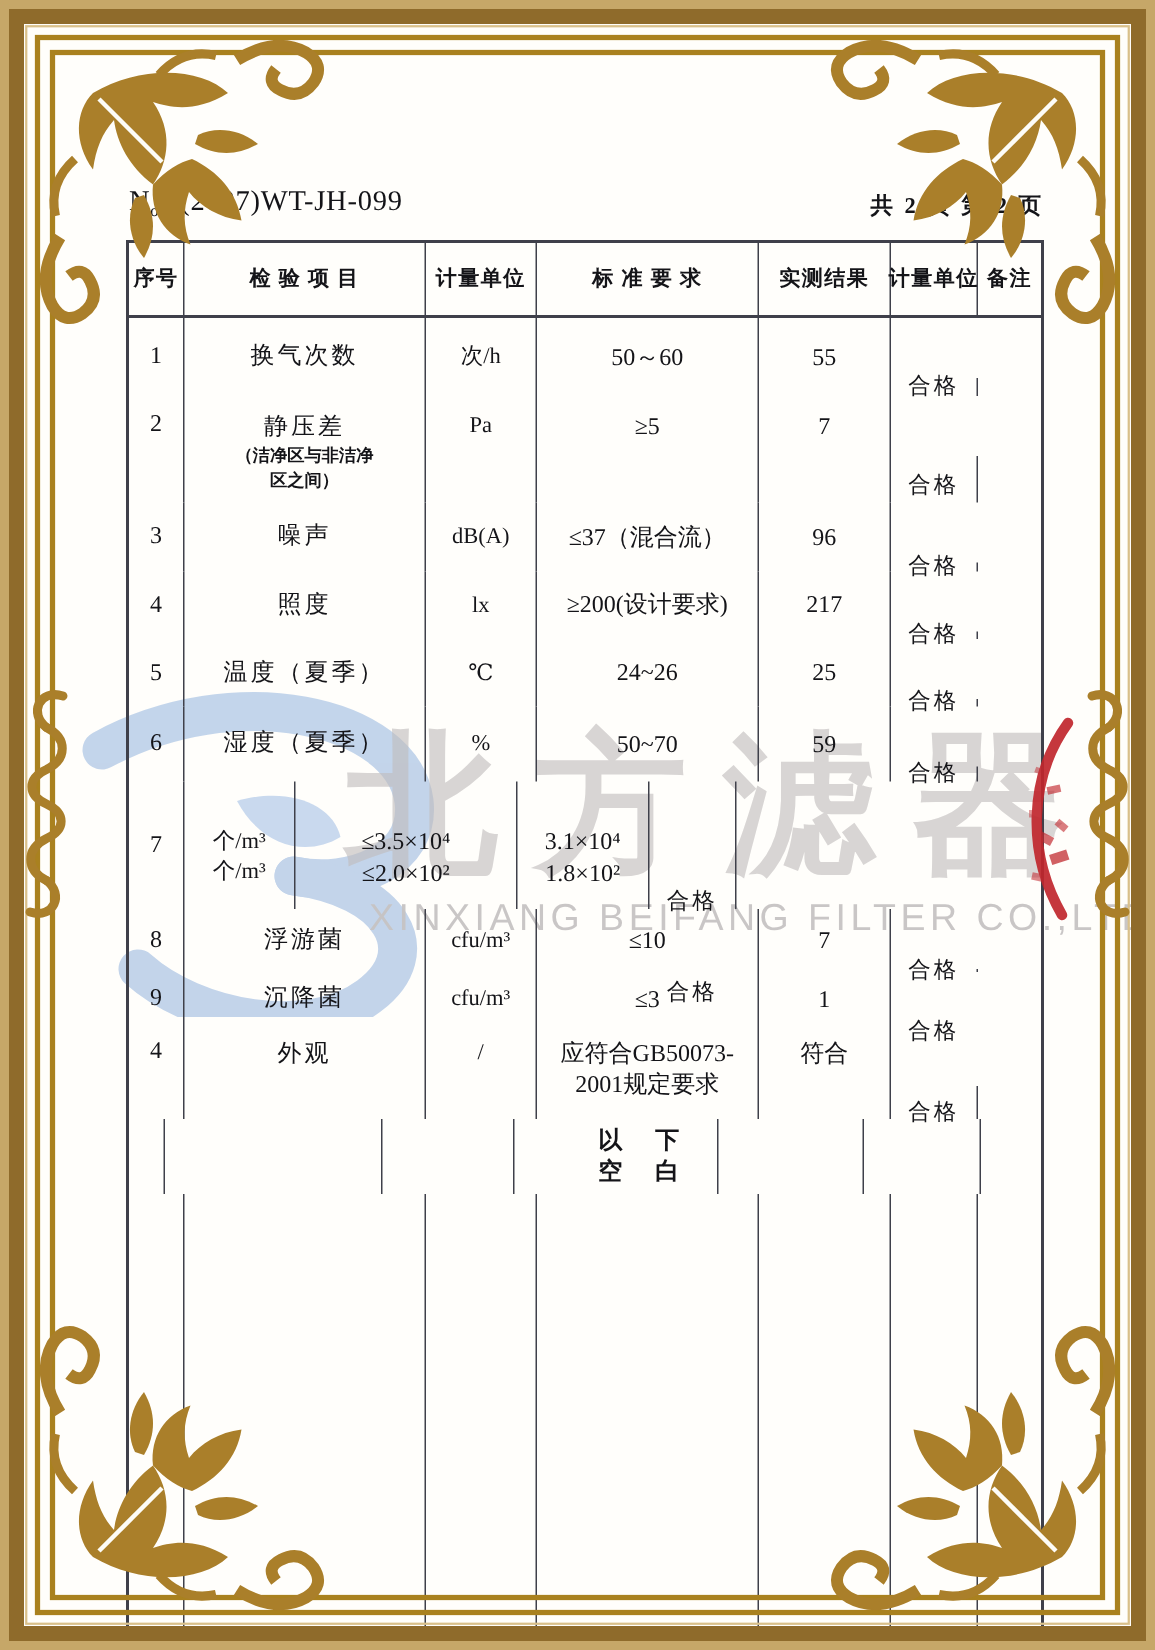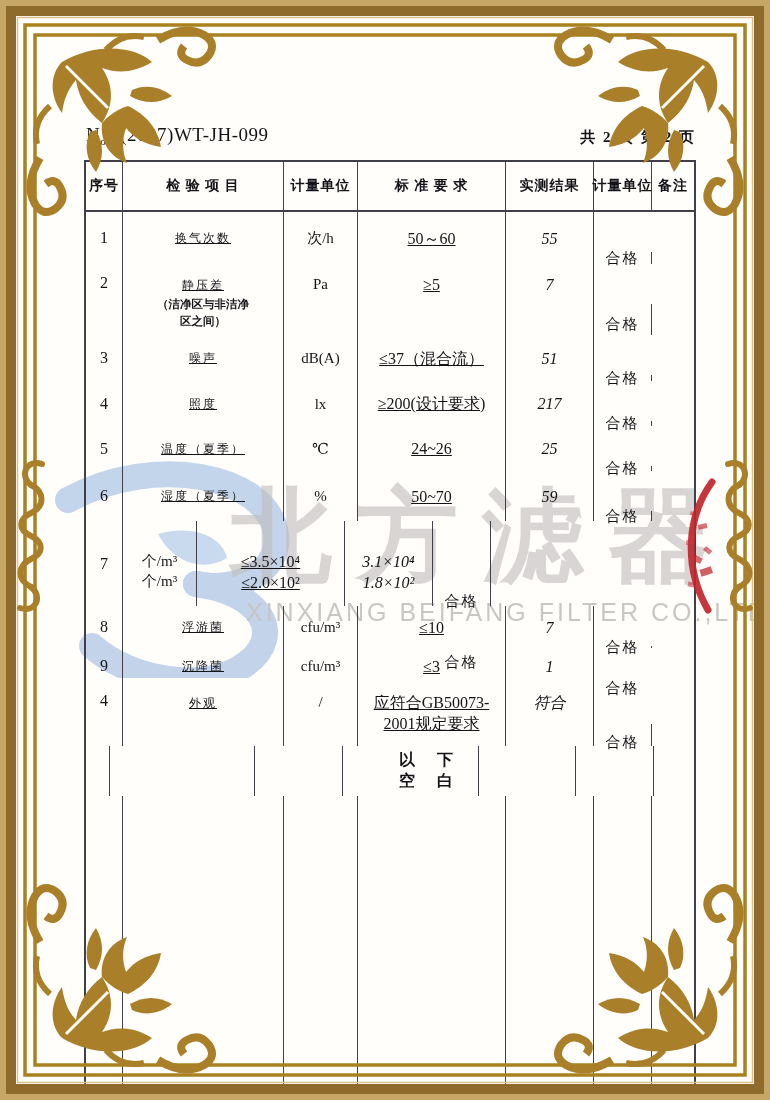--- a/index.html
+++ b/index.html
@@ -56,25 +56,25 @@
     border-right:1.5px solid var(--line);box-sizing:border-box;text-align:center;
   }
   .c-no{width:37px;}
   .c-item{width:161px;}
   .c-unit{width:74px;}
   .c-std{width:148px;}
   .c-res{width:88px;}
   .c-con{width:58px;}
   .c-rem{flex:1;border-right:none !important;}
   .num{font-size:16px;}
-  .item-main{font-size:12px;line-height:22px;letter-spacing:2px;text-decoration:underline;}
+  .item-main{font-size:16px;line-height:22px;letter-spacing:2px;}
   .item-sub{font-size:11.5px;line-height:17px;font-weight:bold;letter-spacing:0;}
   .u{font-size:15px;line-height:20px;}
-  .std{font-size:16px;line-height:21px;text-decoration:underline;}
-  .res{font-size:16px;line-height:21px;font-style:italic;}
+  .std{font-size:16px;line-height:21px;}
+  .res{font-size:16px;line-height:21px;}
   .con{font-size:15px;line-height:21px;letter-spacing:2px;margin-top:40px;}
   .r1{height:52px;}
   .r2{height:71px;} .r2 .cell{justify-content:flex-start;padding-top:10px;}
   .r3{height:46px;}
   .r4{height:45px;}
   .r5{height:45px;}
   .r6{height:50px;}
   .r7{height:85px;} .r7 .cell{justify-content:flex-start;}
   .r7 .c-item{padding-top:12px;}
   .r7 .c-unit,.r7 .c-std,.r7 .c-res,.r7 .c-con{padding-top:30px;}
@@ -144,21 +144,21 @@
     <div class="cell c-rem"></div>
   </div>
 
   <div class="trow r3">
     <div class="cell c-no num">3</div>
     <div class="cell c-item">
         <div class="item-main">噪声</div>
       </div>
     <div class="cell c-unit u">dB(A)</div>
     <div class="cell c-std std">≤37（混合流）</div>
-    <div class="cell c-res res">51</div>
+    <div class="cell c-res res">96</div>
     <div class="cell c-con con">合格</div>
     <div class="cell c-rem"></div>
   </div>
 
   <div class="trow r4">
     <div class="cell c-no num">4</div>
     <div class="cell c-item">
         <div class="item-main">照度</div>
       </div>
     <div class="cell c-unit u">lx</div>

